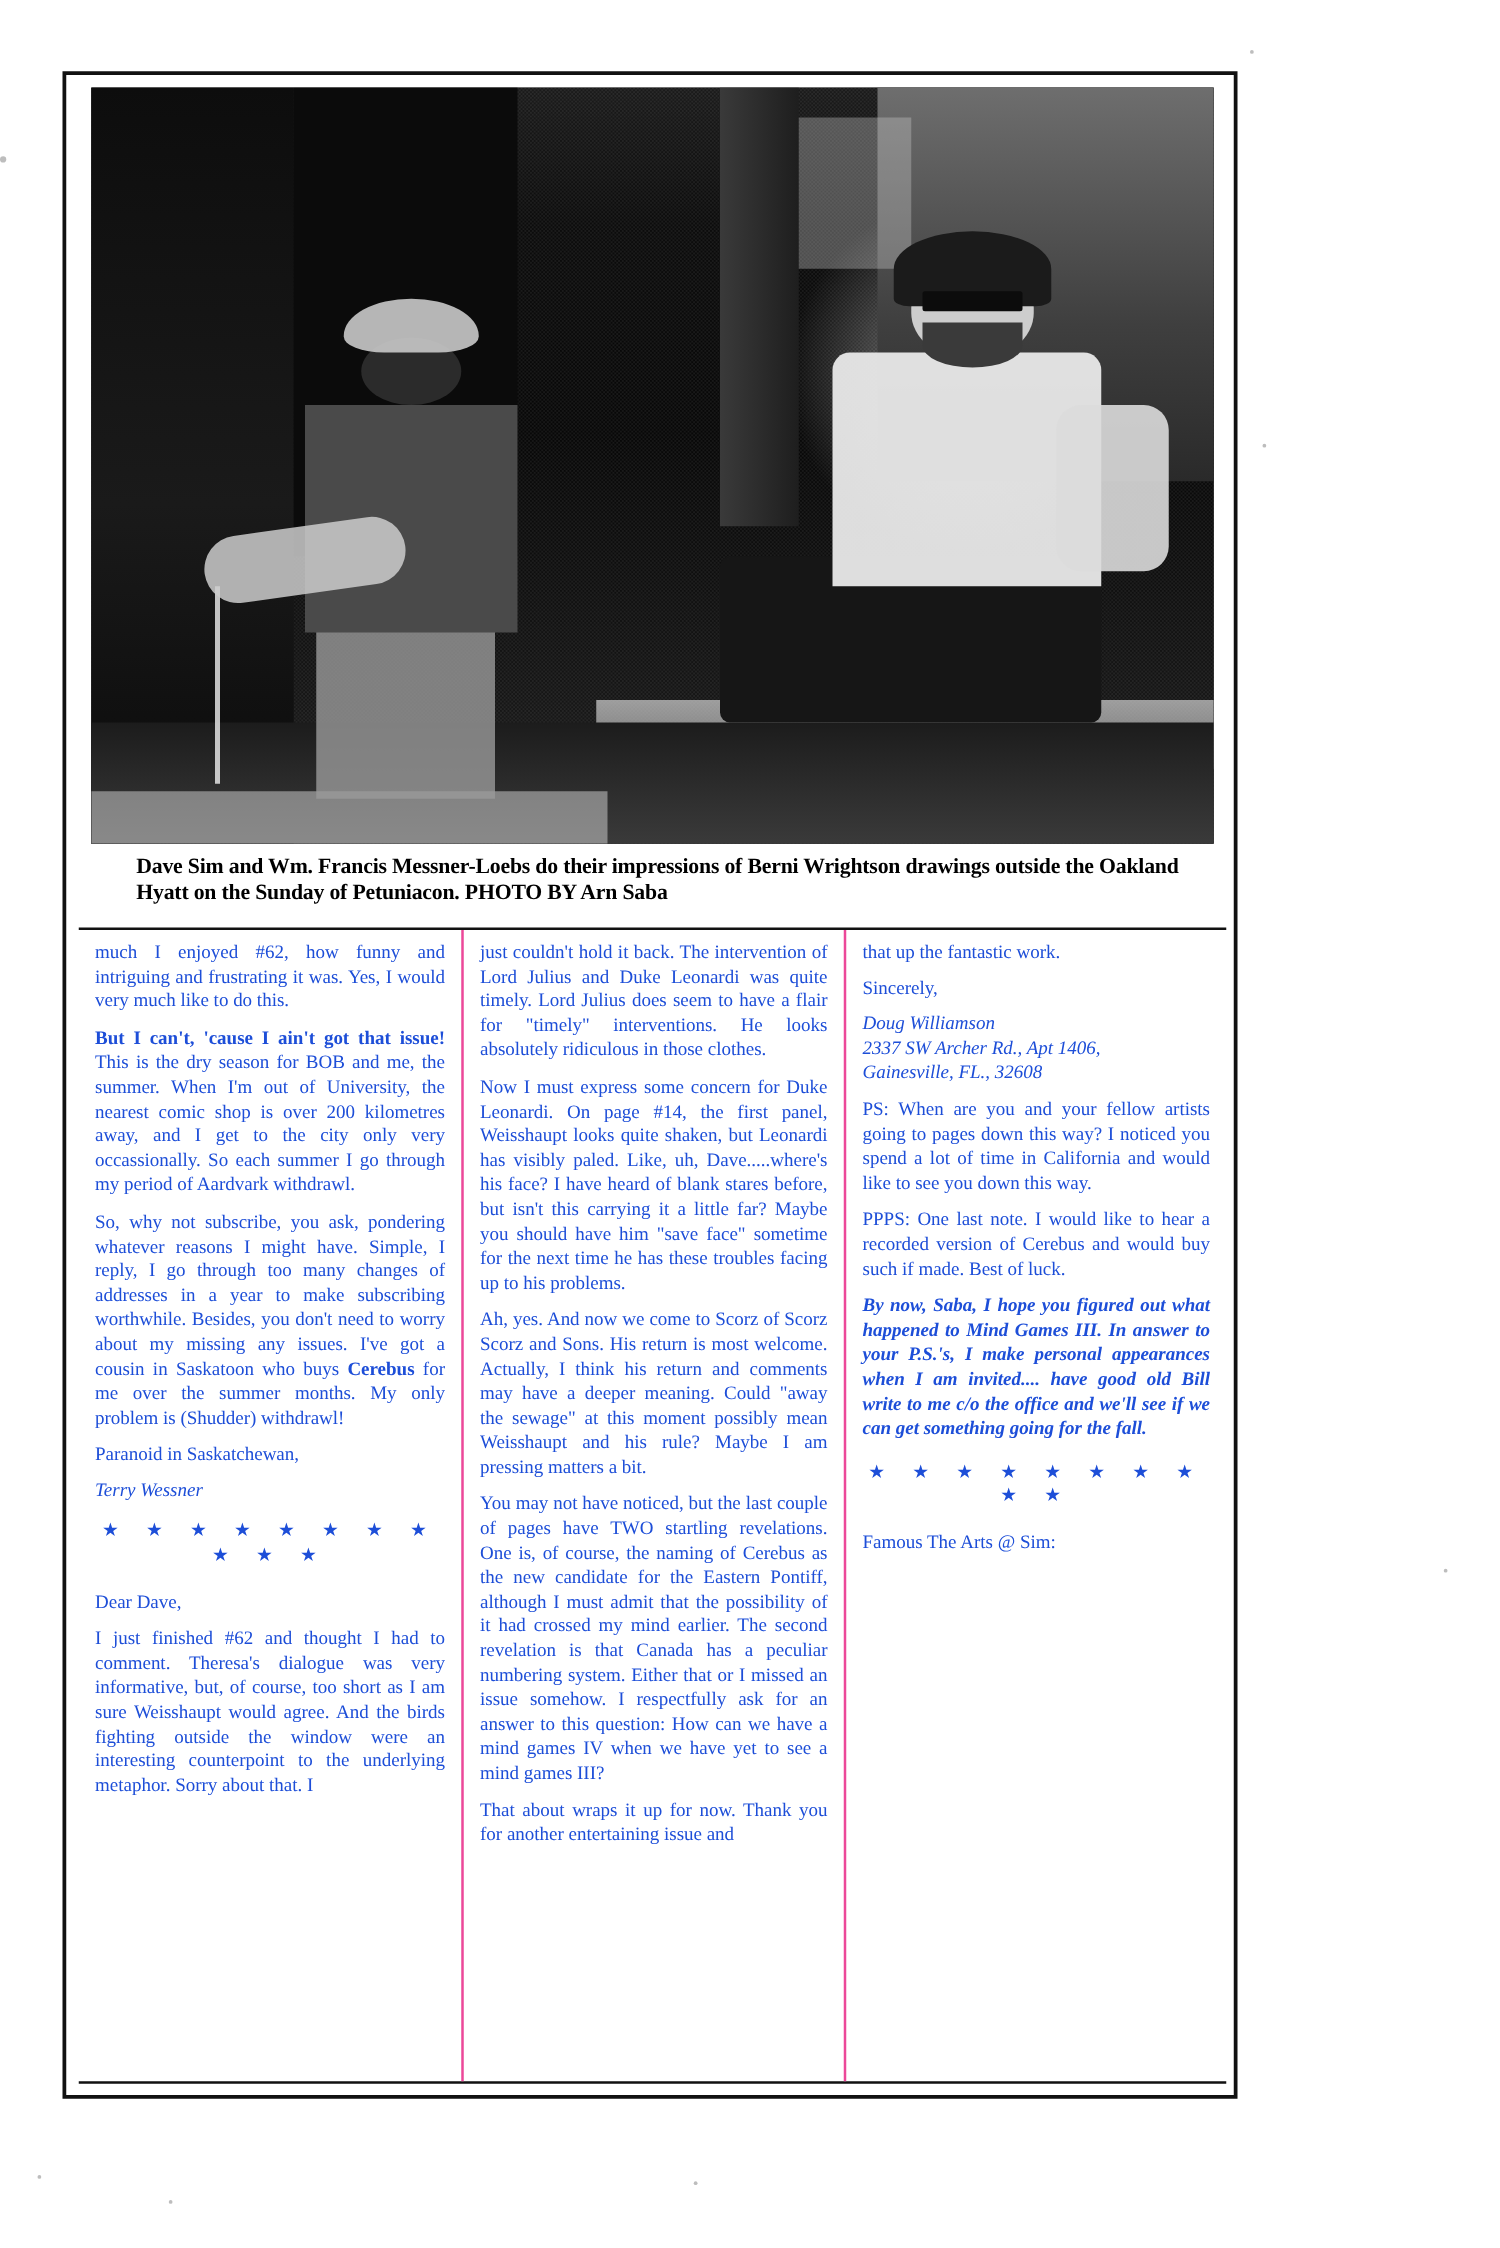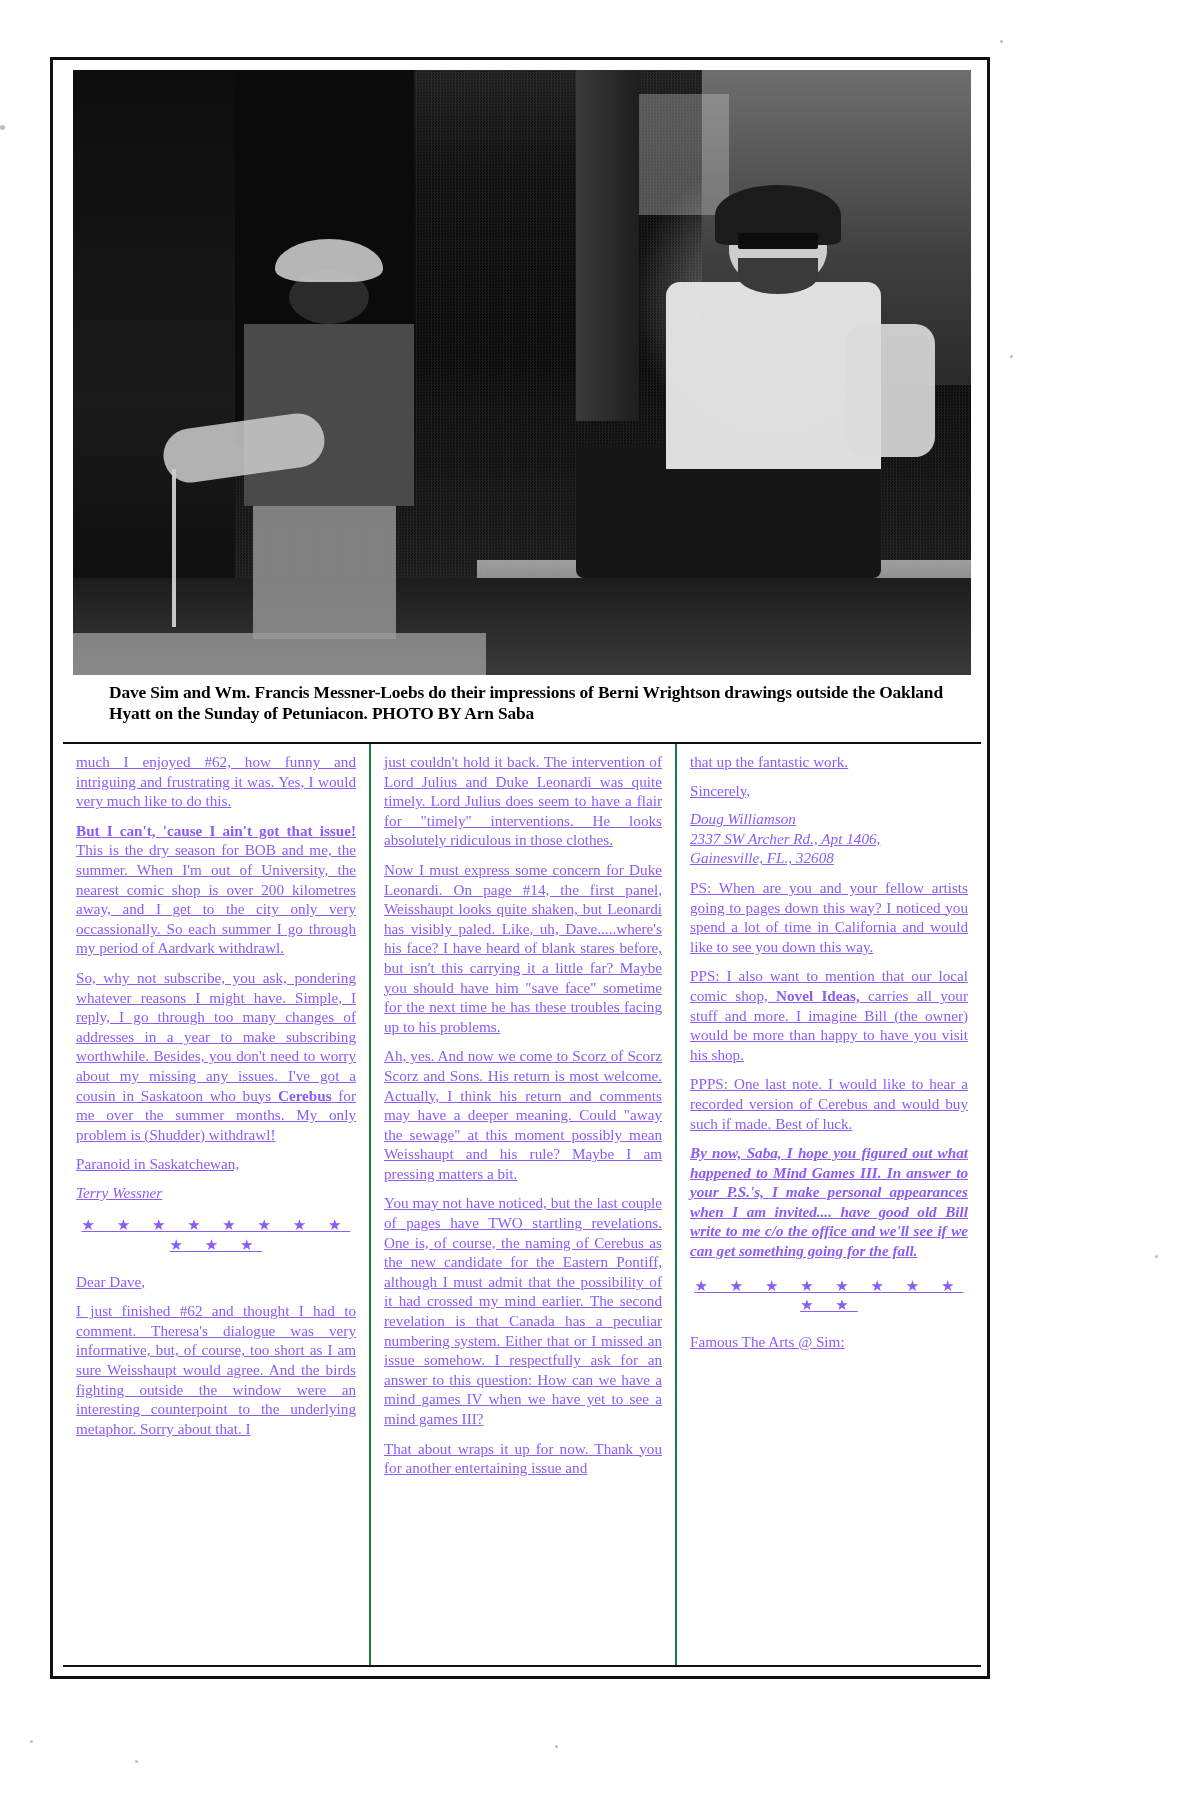--- a/index.html
+++ b/index.html
@@ -93,25 +93,24 @@
     display:flex;
     box-sizing:border-box;
   }
   .col{
     width:306px;
     padding:8px 13px 0 13px;
     box-sizing:border-box;
     font-size:15.2px;
     line-height:19.6px;
     text-align:justify;
-    color:#8b5cf6;
+    color:#1d4ed8;
     overflow:hidden;
-    text-decoration:underline;
-  }
-  .col + .col{border-left:2px solid #15803d;}
+  }
+  .col + .col{border-left:2px solid #ec4899;}
   .col p{margin:0 0 10px 0;}
   .col p.tight{margin-bottom:9px;}
   b.ed{font-weight:bold;}
   i.sig{font-style:italic;}
   .reply{font-weight:bold;font-style:italic;}
   .stars{
     text-align:center;
     letter-spacing:9px;
     font-size:15px;
     margin:14px 0 16px 0;
@@ -181,21 +180,20 @@
 
     <div class="col">
       <p class="tight">that up the fantastic work.</p>
       <p class="tight">Sincerely,</p>
       <p>
         <i class="sig">Doug Williamson</i><br>
         <i class="sig">2337 SW Archer Rd., Apt 1406,</i><br>
         <i class="sig">Gainesville, FL., 32608</i>
       </p>
       <p>PS: When are you and your fellow artists going to pages down this way? I noticed you spend a lot of time in California and would like to see you down this way.</p>
-      <p>PPS: I also want to mention that our local comic shop, <b class="ed">Novel Ideas,</b> carries all your stuff and more. I imagine Bill (the owner) would be more than happy to have you visit his shop.</p>
       <p>PPPS: One last note. I would like to hear a recorded version of Cerebus and would buy such if made. Best of luck.</p>
       <p class="reply">By now, Saba, I hope you figured out what happened to Mind Games III. In answer to your P.S.'s, I make personal appearances when I am invited.... have good old Bill write to me c/o the office and we'll see if we can get something going for the fall.</p>
       <div class="stars c3">★ ★ ★ ★ ★ ★ ★ ★ ★ ★</div>
       <p class="tight">Famous The Arts @ Sim:</p>
       <p></p>
     </div>
 
   </div>
 </div>
 

